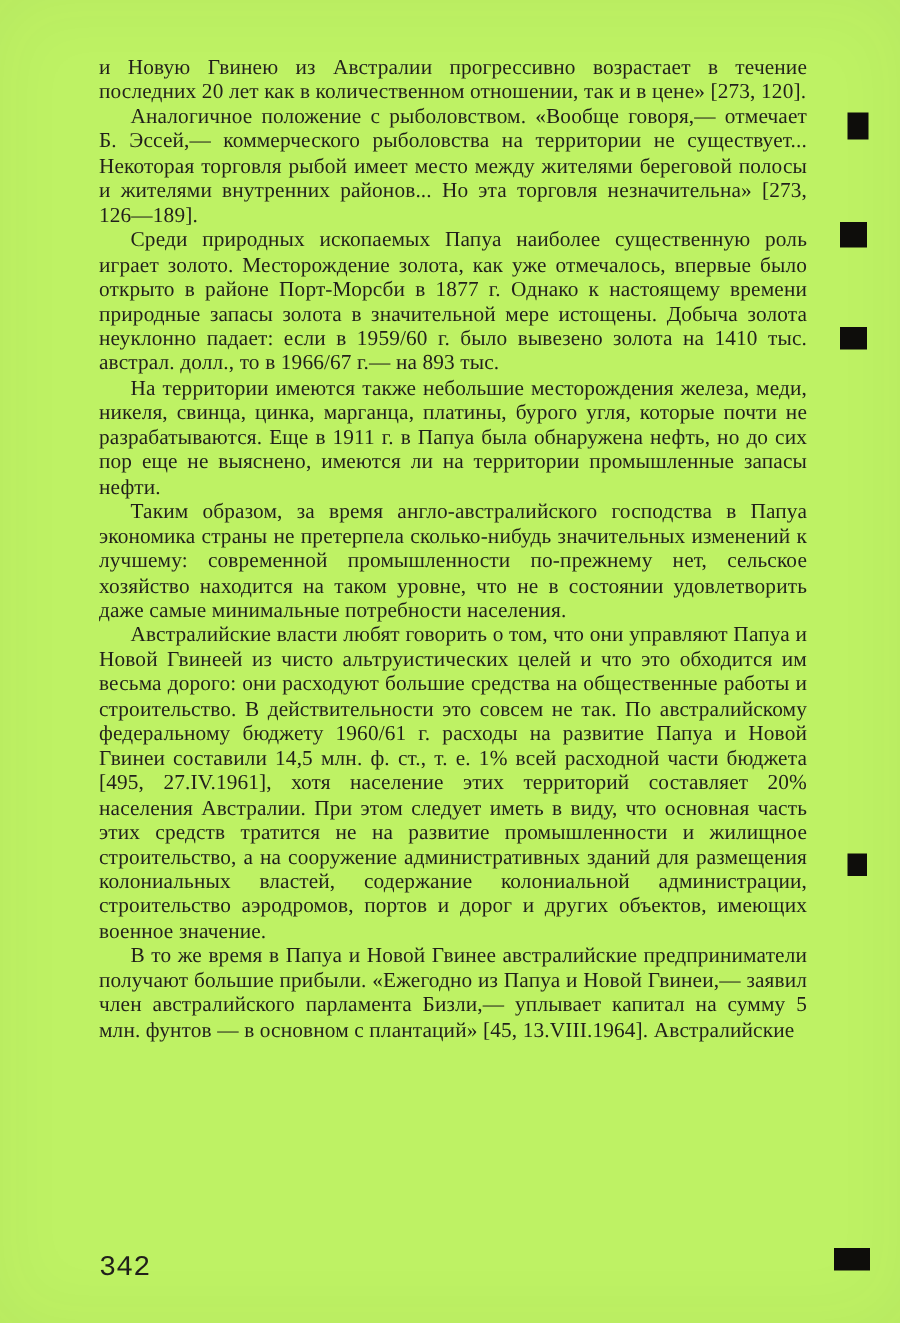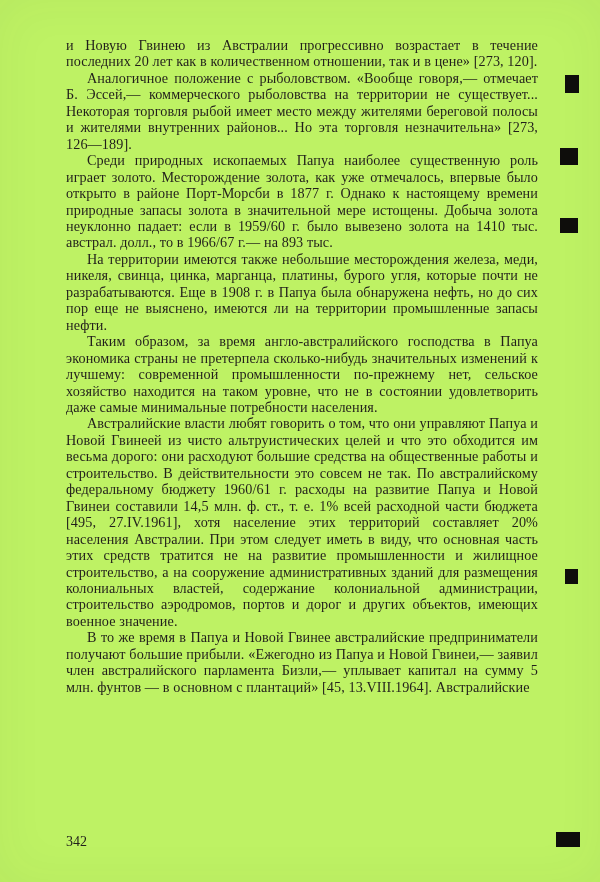--- a/index.html
+++ b/index.html
@@ -32,22 +32,22 @@
     padding: 0;
     text-indent: 21px;
   }
   .textblock p.no-indent {
     text-indent: 0;
   }
   .page-number {
     position: absolute;
     left: 66px;
     top: 834px;
-    font-family: Liberation Serif, serif;
-    font-size: 14px;
+    font-family: Liberation Mono, monospace;
+    font-size: 19px;
     color: #211f1b;
   }
   .artifact {
     position: absolute;
     background: #0e0d0b;
   }
   .artifact.a1 { left: 565px; top: 75px;  width: 14px; height: 18px; }
   .artifact.a2 { left: 560px; top: 148px; width: 18px; height: 17px; }
   .artifact.a3 { left: 560px; top: 218px; width: 18px; height: 15px; }
   .artifact.a4 { left: 565px; top: 569px; width: 13px; height: 15px; }
@@ -55,21 +55,21 @@
 </style>
 </head>
 <body>
 
 <div class="page">
 
   <div class="textblock">
     <p class="no-indent">и Новую Гвинею из Австралии прогрессивно возрастает в течение последних 20 лет как в количественном отношении, так и в цене» [273, 120].</p>
     <p>Аналогичное положение с рыболовством. «Вообще говоря,— отмечает Б. Эссей,— коммерческого рыболовства на территории не существует... Некоторая торговля рыбой имеет место между жителями береговой полосы и жителями внутренних районов... Но эта торговля незначительна» [273, 126—189].</p>
     <p>Среди природных ископаемых Папуа наиболее существенную роль играет золото. Месторождение золота, как уже отмечалось, впервые было открыто в районе Порт-Морсби в 1877 г. Однако к настоящему времени природные запасы золота в значительной мере истощены. Добыча золота неуклонно падает: если в 1959/60 г. было вывезено золота на 1410 тыс. австрал. долл., то в 1966/67 г.— на 893 тыс.</p>
-    <p>На территории имеются также небольшие месторождения железа, меди, никеля, свинца, цинка, марганца, платины, бурого угля, которые почти не разрабатываются. Еще в 1908 г. в Папуа была обнаружена нефть, но до сих пор еще не выяснено, имеются ли на территории промышленные запасы нефти.</p>
+    <p>На территории имеются также небольшие месторождения железа, меди, никеля, свинца, цинка, марганца, платины, бурого угля, которые почти не разрабатываются. Еще в 1911 г. в Папуа была обнаружена нефть, но до сих пор еще не выяснено, имеются ли на территории промышленные запасы нефти.</p>
     <p>Таким образом, за время англо-австралийского господства в Папуа экономика страны не претерпела сколько-нибудь значительных изменений к лучшему: современной промышленности по-прежнему нет, сельское хозяйство находится на таком уровне, что не в состоянии удовлетворить даже самые минимальные потребности населения.</p>
     <p>Австралийские власти любят говорить о том, что они управляют Папуа и Новой Гвинеей из чисто альтруистических целей и что это обходится им весьма дорого: они расходуют большие средства на общественные работы и строительство. В действительности это совсем не так. По австралийскому федеральному бюджету 1960/61 г. расходы на развитие Папуа и Новой Гвинеи составили 14,5 млн. ф. ст., т. е. 1% всей расходной части бюджета [495, 27.IV.1961], хотя население этих территорий составляет 20% населения Австралии. При этом следует иметь в виду, что основная часть этих средств тратится не на развитие промышленности и жилищное строительство, а на сооружение административных зданий для размещения колониальных властей, содержание колониальной администрации, строительство аэродромов, портов и дорог и других объектов, имеющих военное значение.</p>
     <p>В то же время в Папуа и Новой Гвинее австралийские предприниматели получают большие прибыли. «Ежегодно из Папуа и Новой Гвинеи,— заявил член австралийского парламента Бизли,— уплывает капитал на сумму 5 млн. фунтов — в основном с плантаций» [45, 13.VIII.1964]. Австралийские</p>
   </div>
 
   <div class="page-number">342</div>
 
   <div class="artifact a1"></div>
   <div class="artifact a2"></div>
   <div class="artifact a3"></div>

